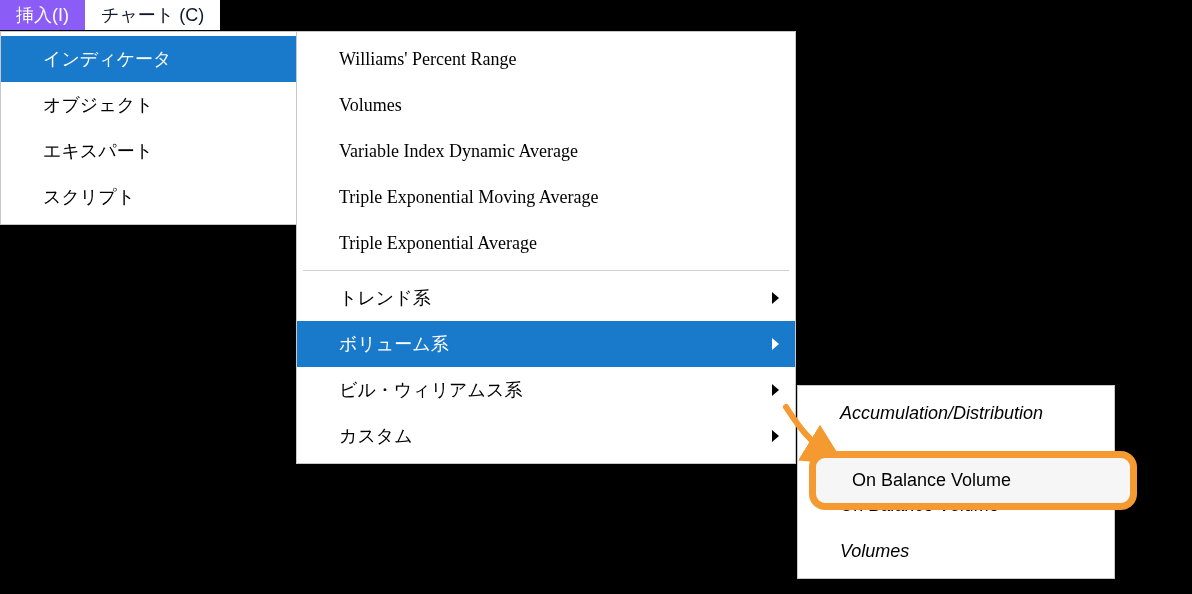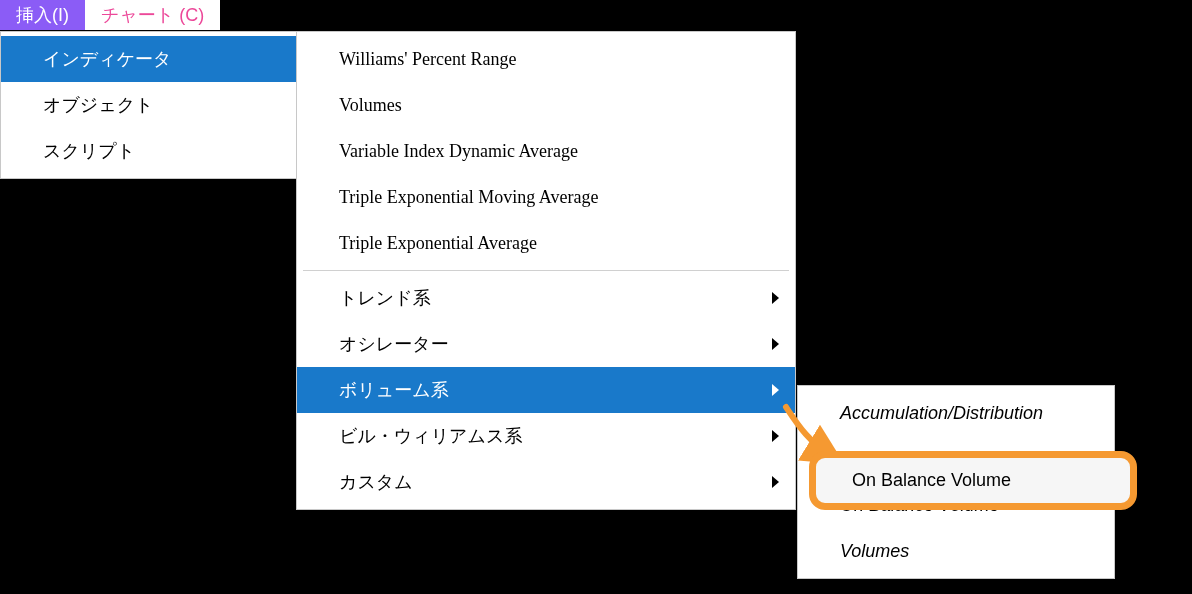--- a/index.html
+++ b/index.html
@@ -12,21 +12,21 @@
       position: relative;
       overflow: hidden;
     }
 
     .menubar {
       display: flex;
       height: 30px;
     }
     .menubar-item {
       padding: 2px 16px;
-      color: #ec4899;
+      color: #0f172a;
       background: #fff;
       font-size: 18px;
       line-height: 26px;
     }
     .menubar-item.active {
       background: #8b5cf6;
       color: #fff;
     }
 
     .menu {
@@ -113,20 +113,24 @@
 <div class="menu level1">
   <div class="menu-item selected">
     <span class="label">インディケータ</span>
     <span class="arrow"></span>
   </div>
   <div class="menu-item">
     <span class="label">オブジェクト</span>
     <span class="arrow"></span>
   </div>
   <div class="menu-item">
+    <span class="label">エキスパート</span>
+    <span class="arrow"></span>
+  </div>
+  <div class="menu-item">
     <span class="label">スクリプト</span>
     <span class="arrow"></span>
   </div>
 </div>
 
 <div class="menu level2">
   <div class="menu-item">
     <span class="label">Williams' Percent Range</span>
   </div>
   <div class="menu-item">
@@ -139,24 +143,20 @@
     <span class="label">Triple Exponential Moving Average</span>
   </div>
   <div class="menu-item">
     <span class="label">Triple Exponential Average</span>
   </div>
 
   <div class="separator"></div>
 
   <div class="menu-item">
     <span class="label">トレンド系</span>
-    <span class="arrow"></span>
-  </div>
-  <div class="menu-item">
-    <span class="label">オシレーター</span>
     <span class="arrow"></span>
   </div>
   <div class="menu-item selected">
     <span class="label">ボリューム系</span>
     <span class="arrow"></span>
   </div>
   <div class="menu-item">
     <span class="label">ビル・ウィリアムス系</span>
     <span class="arrow"></span>
   </div>

